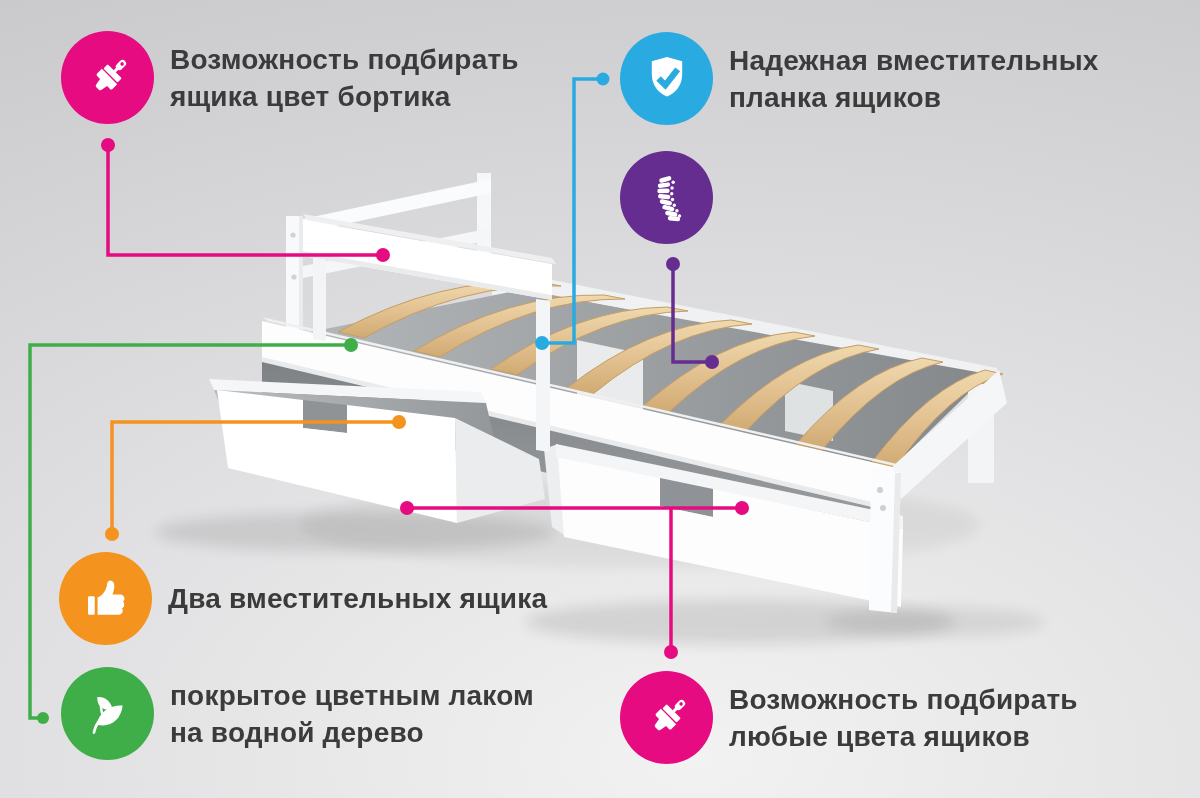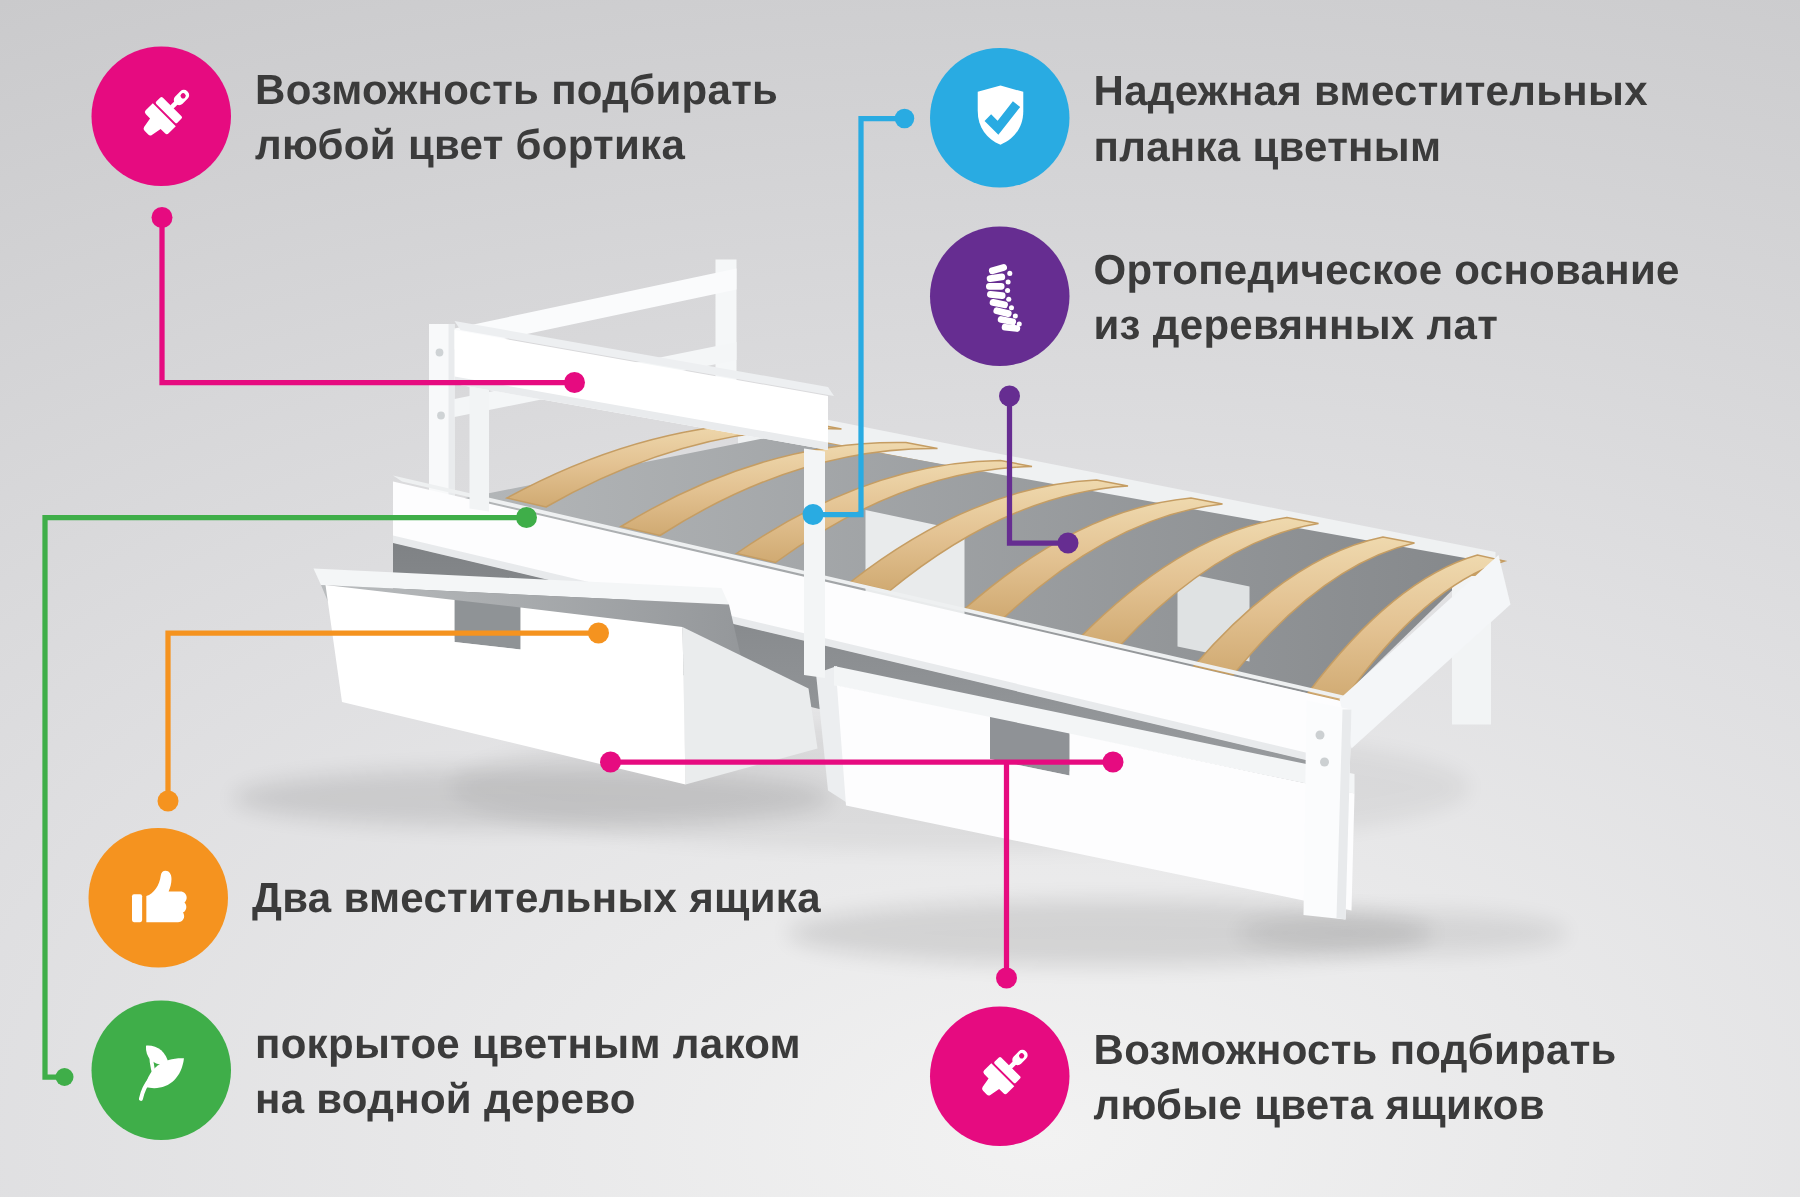--- a/index.html
+++ b/index.html
@@ -190,34 +190,34 @@
           <rect x="20.8" y="1.8" width="6.4" height="10.5" rx="3"></rect>
           <circle class="disc-fill" cx="24" cy="5.6" r="1.6"></circle>
           <rect x="22.6" y="11.5" width="2.8" height="4"></rect>
           <rect x="14.8" y="15.2" width="18.4" height="5.6" rx="1"></rect>
           <path d="M14,22 L34,22 L34,28.2 Q34,29.8 32.4,29.8 L28.6,29.8 L27.4,36.2 Q27.1,37.6 25.6,37.6 L22.4,37.6 Q20.9,37.6 20.6,36.2 L19.4,29.8 L15.6,29.8 Q14,29.8 14,28.2 Z"></path>
         </g>
       </svg>
     </div>
     <div class="feature-text">
       <div>Возможность подбирать</div>
-      <div>любой цвет бортика</div>
+      <div>ящика цвет бортика</div>
     </div>
   </div>
 
   <div class="feature feature--metal-plank">
     <div class="icon-circle">
       <svg width="54" height="54" viewBox="0 0 48 48">
         <path fill="#fff" d="M24,4.5 L37.5,8.2 V19.5 C37.5,29.3 32,36.2 24,39.5 C16,36.2 10.5,29.3 10.5,19.5 V8.2 Z"></path>
         <path class="disc-stroke" fill="none" stroke-width="5.5" d="M16.5,23.5 L22.5,29.5 L33.5,15.5"></path>
       </svg>
     </div>
     <div class="feature-text">
       <div>Надежная вместительных</div>
-      <div>планка цветным</div>
+      <div>планка ящиков</div>
     </div>
   </div>
 
   <div class="feature feature--orthopedic-base">
     <div class="icon-circle">
       <svg width="54" height="54" viewBox="0 0 48 48" fill="#fff">
         <rect x="17" y="5.5" width="11" height="4" rx="2" transform="rotate(-16 22.5 7.5)"></rect>
         <rect x="15.8" y="10.6" width="11" height="4" rx="2" transform="rotate(-8 21.3 12.6)"></rect>
         <rect x="15.4" y="15.7" width="11" height="4" rx="2" transform="rotate(-1 20.9 17.7)"></rect>
         <rect x="16" y="20.8" width="11" height="4" rx="2" transform="rotate(6 21.5 22.8)"></rect>
@@ -227,24 +227,20 @@
         <rect x="24.7" y="40.3" width="11" height="4" rx="2" transform="rotate(6 30.2 42.3)"></rect>
         <circle cx="29.5" cy="10" r="1.5"></circle>
           <circle cx="28.5" cy="15.1" r="1.5"></circle>
         <circle cx="28.2" cy="20.2" r="1.5"></circle>
           <circle cx="28.9" cy="25.3" r="1.5"></circle>
         <circle cx="30.5" cy="30.4" r="1.5"></circle>
           <circle cx="32.8" cy="35.3" r="1.5"></circle>
         <circle cx="35.1" cy="40" r="1.5"></circle>
       </svg>
     </div>
-    <div class="feature-text">
-      <div>Ортопедическое основание</div>
-      <div>из деревянных лат</div>
-    </div>
   </div>
 
   <div class="feature feature--two-drawers">
     <div class="icon-circle">
       <svg width="54" height="54" viewBox="0 0 48 48" fill="#fff">
         <rect x="8" y="21.5" width="6" height="16.5" rx="1.2"></rect>
         <path d="M16.5,38 V22.5 C21,21.2 24.4,15.8 25,10.6 C25.2,8.7 26.3,7.6 27.9,7.6 C30,7.6 31.4,9.5 31.4,12.4 C31.4,14.9 30.7,17.5 29.7,19.9 H36.7 C38.8,19.9 40.4,21.5 40.4,23.5 C40.4,24.6 39.9,25.6 39.1,26.3 C39.8,27 40.2,27.9 40.2,29 C40.2,30.5 39.4,31.7 38.2,32.3 C38.6,32.9 38.9,33.7 38.9,34.5 C38.9,36.5 37.3,38 35.3,38 Z"></path>
       </svg>
     </div>
     <div class="feature-text">

